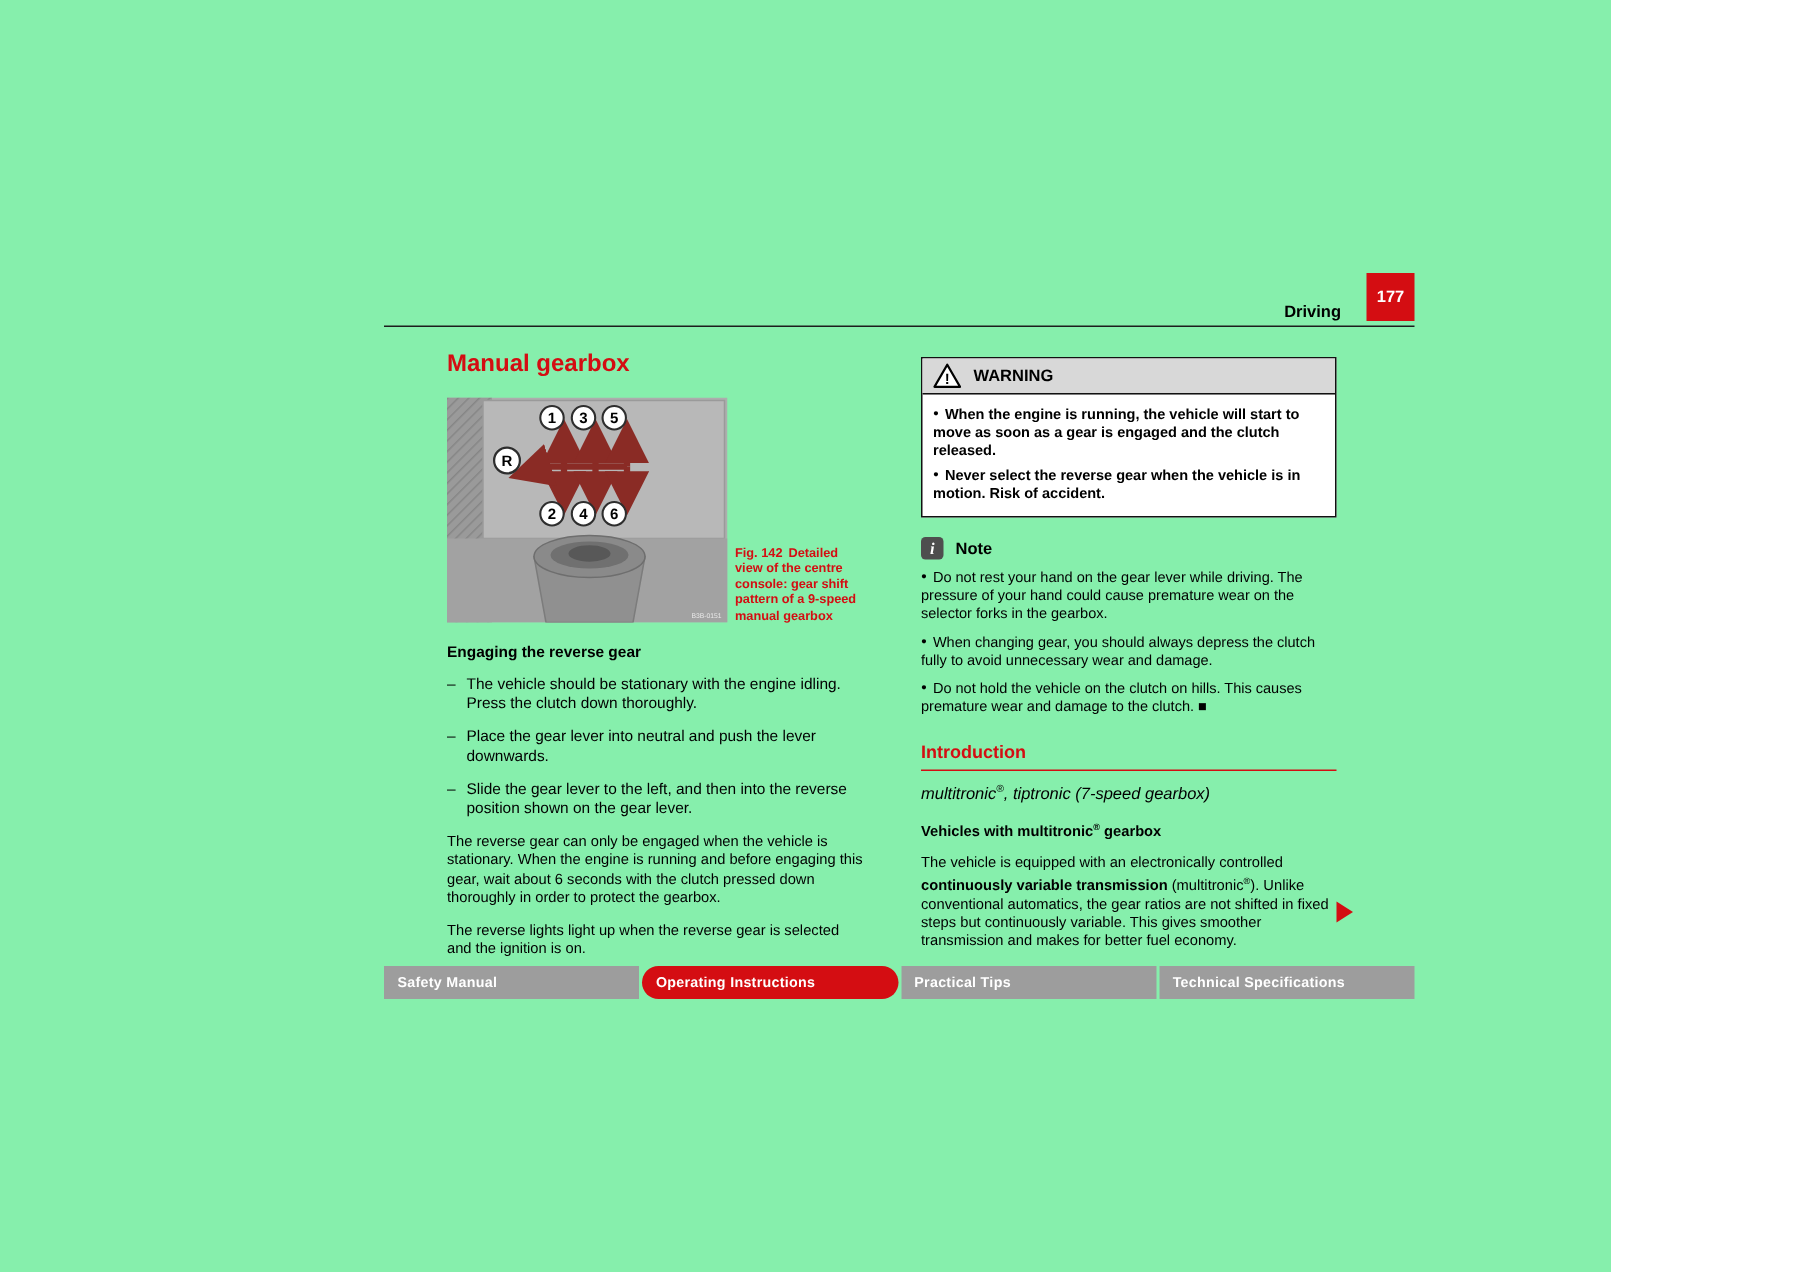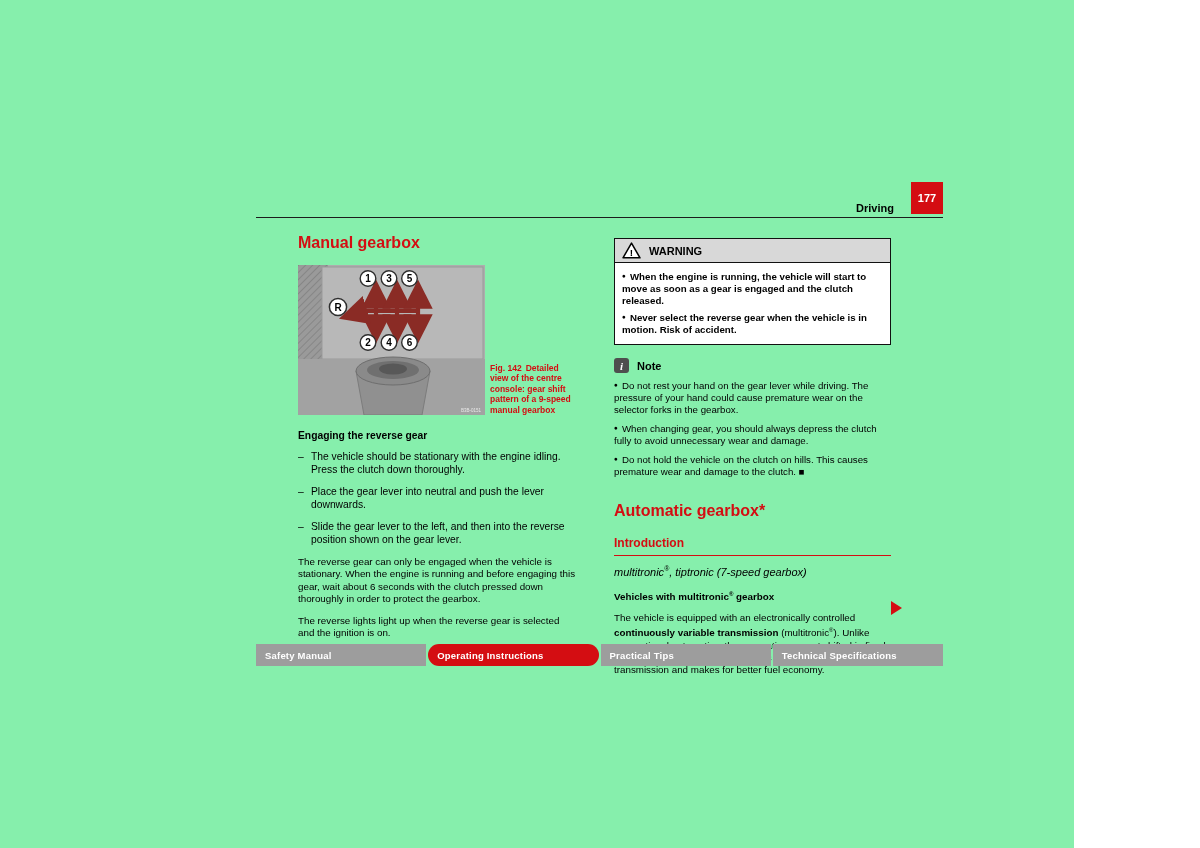--- a/index.html
+++ b/index.html
@@ -192,21 +192,20 @@
     </div>
 
     <div class="note-header">
       <span class="note-icon">i</span>
       <span class="note-title">Note</span>
     </div>
     <div class="n-item"><span class="bullet">●</span><span>Do not rest your hand on the gear lever while driving. The pressure of your hand could cause premature wear on the selector forks in the gearbox.</span></div>
     <div class="n-item"><span class="bullet">●</span><span>When changing gear, you should always depress the clutch fully to avoid unnecessary wear and damage.</span></div>
     <div class="n-item"><span class="bullet">●</span><span>Do not hold the vehicle on the clutch on hills. This causes premature wear and damage to the clutch. ■</span></div>
 
-    <h1 class="doc">Automatic gearbox*</h1>
     <h2 class="doc">Introduction</h2>
 
     <div class="variant">multitronic<sup>®</sup>, tiptronic (7-speed gearbox)</div>
     <div class="subhead">Vehicles with multitronic<sup>®</sup> gearbox</div>
 
     <p class="body">The vehicle is equipped with an electronically controlled <b>continuously variable transmission</b> (multitronic<sup>®</sup>). Unlike conventional automatics, the gear ratios are not shifted in fixed steps but continuously variable. This gives smoother transmission and makes for better fuel economy.</p>
   </div>
 
   <div class="cont-arrow"></div>
 

